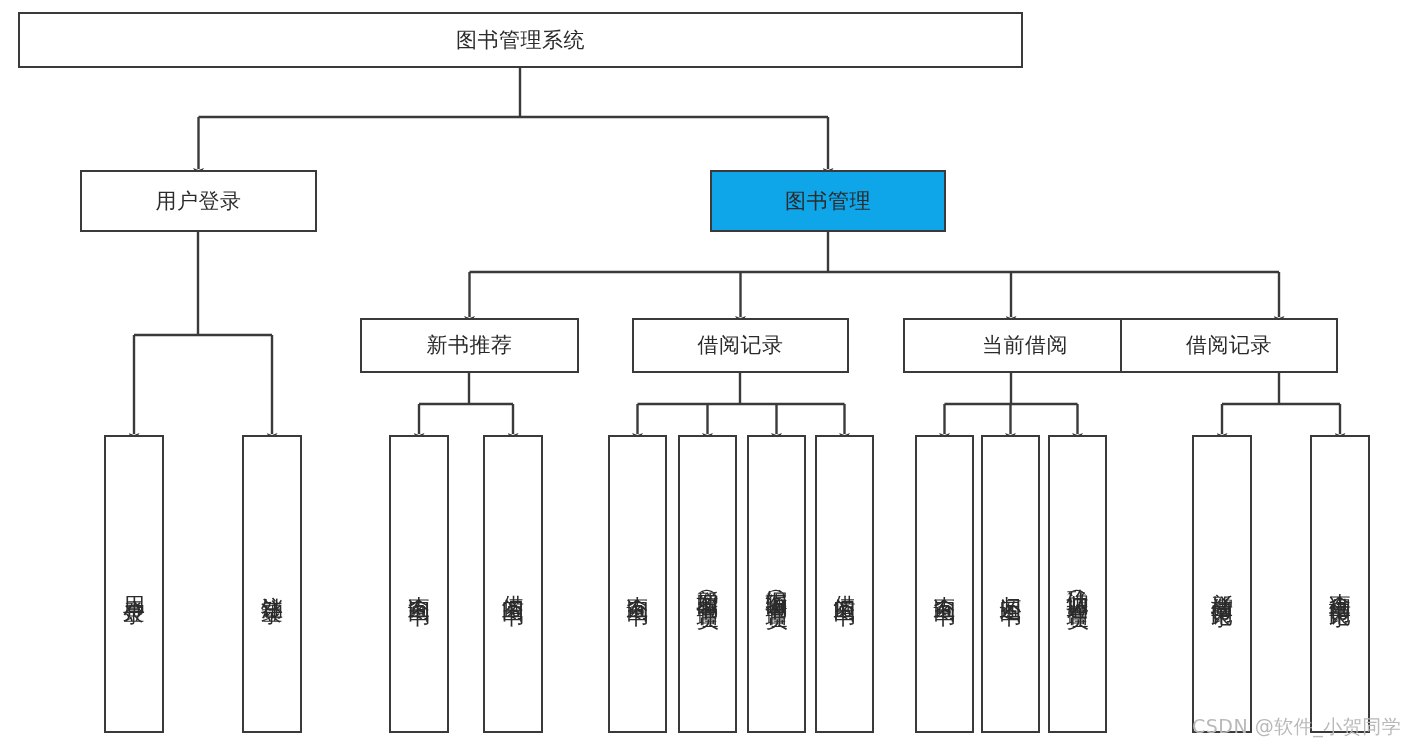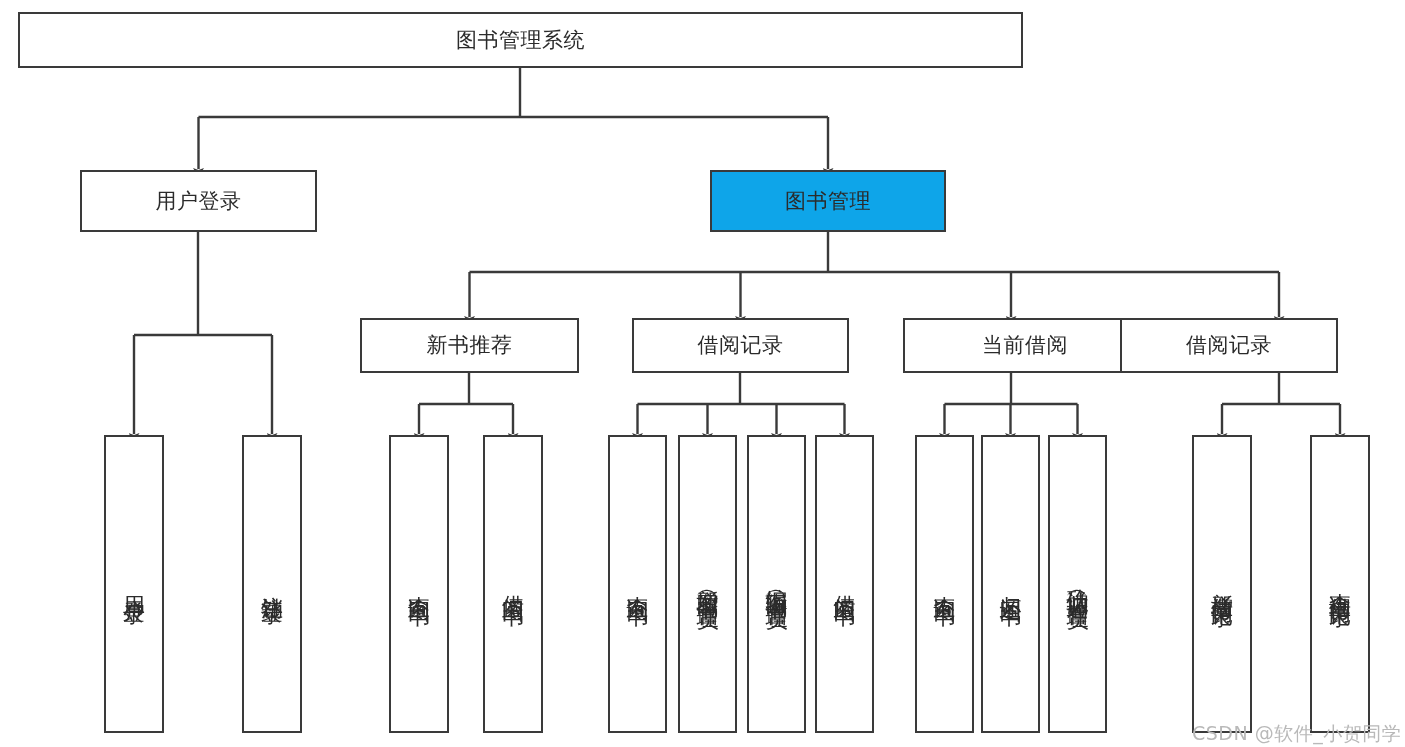--- a/index.html
+++ b/index.html
@@ -62,21 +62,20 @@
     letter-spacing: 3px;
     line-height: 1;
   }
   .watermark {
     position: absolute;
     color: #b9b9b9;
     font-size: 19px;
     letter-spacing: 0.5px;
     white-space: nowrap;
     user-select: none;
-    margin-top: 7px;
   }
 </style>
 </head>
 <body>
 
 <div id="diagram-root">
   <svg class="connectors" viewBox="0 0 1405 747" preserveAspectRatio="none">
     <defs>
       <marker id="arrow" markerWidth="9" markerHeight="11" refX="1" refY="5.5" orient="auto" markerUnits="userSpaceOnUse">
         <path d="M0,0 L9,5.5 L0,11 L2,5.5 Z" fill="#3a3a3a"></path>

